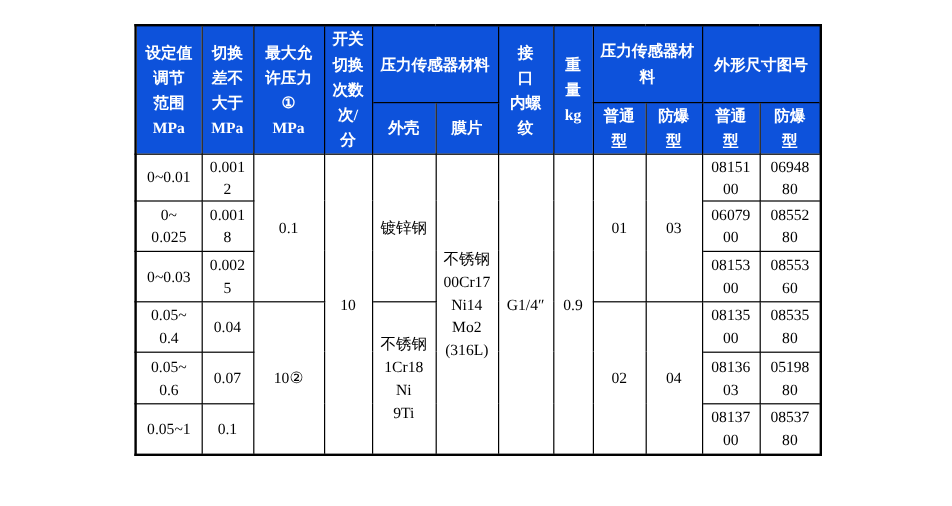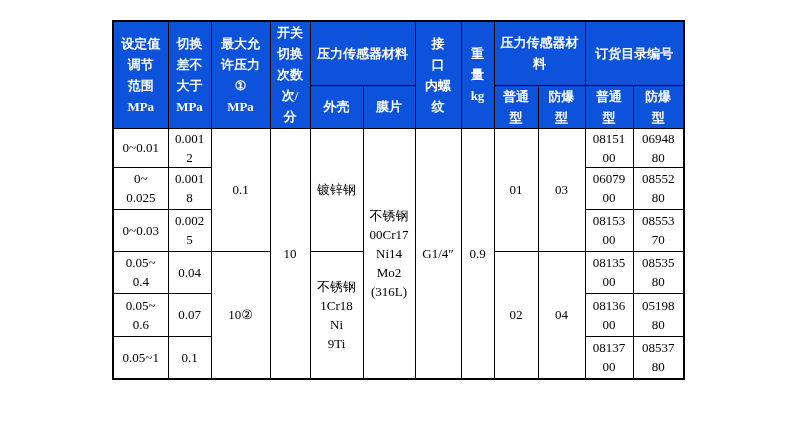--- a/index.html
+++ b/index.html
@@ -88,21 +88,21 @@
 分</th>
         <th colspan="2">压力传感器材料</th>
         <th rowspan="2">接
 口
 内螺
 纹</th>
         <th rowspan="2">重
 量
 kg</th>
         <th colspan="2">压力传感器材料</th>
-        <th colspan="2">订货目录编号</th>
+        <th colspan="2">外形尺寸图号</th>
       </tr>
       <tr style="height:43px">
         <th>外壳</th>
         <th>膜片</th>
         <th>普通
 型</th>
         <th>防爆
 型</th>
         <th>普通
 型</th>
@@ -141,21 +141,21 @@
         <td>08552
 80</td>
       </tr>
       <tr style="height:42px">
         <td>0~0.03</td>
         <td>0.002
 5</td>
         <td>08153
 00</td>
         <td>08553
-70</td>
+60</td>
       </tr>
       <tr style="height:42px">
         <td>0.05~
 0.4</td>
         <td>0.04</td>
         <td rowspan="3">10②</td>
         <td rowspan="3">不锈钢
 1Cr18
 Ni
 9Ti</td>
@@ -164,21 +164,21 @@
         <td>08135
 00</td>
         <td>08535
 80</td>
       </tr>
       <tr style="height:43px">
         <td>0.05~
 0.6</td>
         <td>0.07</td>
         <td>08136
-00</td>
+03</td>
         <td>05198
 80</td>
       </tr>
       <tr style="height:43px">
         <td>0.05~1</td>
         <td>0.1</td>
         <td>08137
 00</td>
         <td>08537
 80</td>

